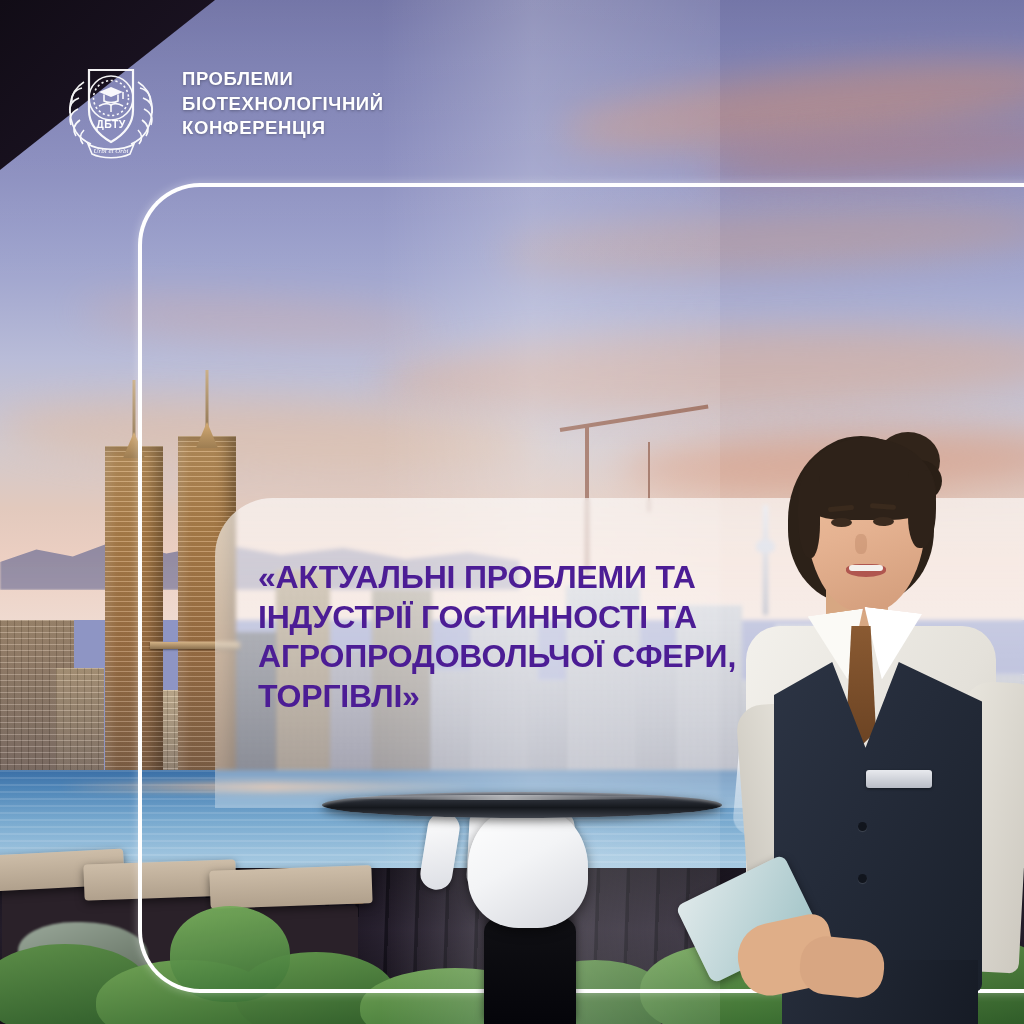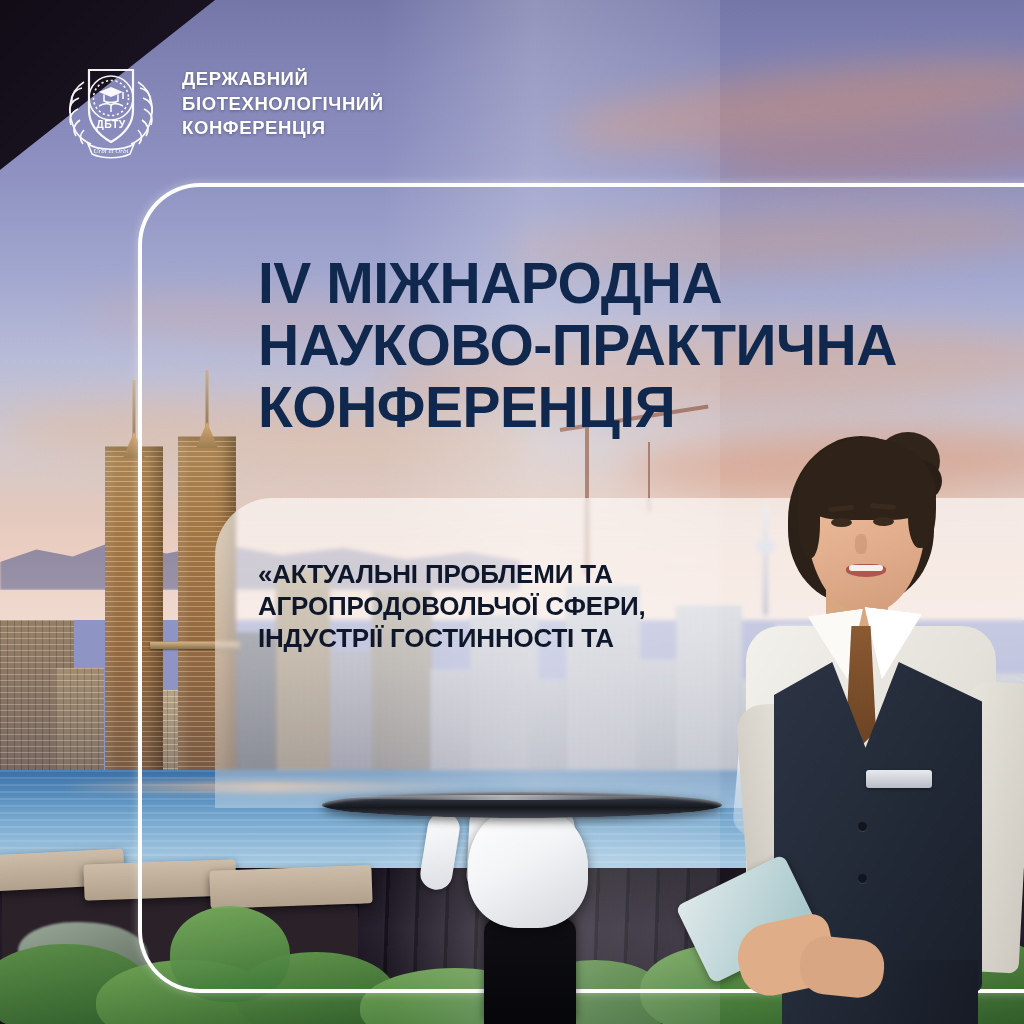--- a/index.html
+++ b/index.html
@@ -226,22 +226,22 @@
     font-weight:800;
     line-height:1.09;
     letter-spacing:-.5px;
     text-transform:uppercase;
   }
 
   
   .subtitle {
     position:absolute; left:258px; top:558px; width:500px;
     z-index:36;
-    color:#0f172a;
-    font-size:26px;
+    color:#4c1d95;
+    font-size:32px;
     font-weight:800;
     line-height:1.24;
     letter-spacing:-.2px;
     text-transform:uppercase;
   }
 
   
   .tray {
     position:absolute; left:322px; top:792px; width:400px; height:26px;
     z-index:30;
@@ -578,31 +578,27 @@
         <path d="M41 44 L53 39 L65 44 L53 49 Z" fill="#ffffff" stroke="none"></path>
         <path d="M46 46.5 V53 C49 55 57 55 60 53 V46.5"></path>
         <path d="M65 44 V51"></path>
 
         <path d="M30 96 C40 103 66 103 76 96 L72 106 C62 111 44 111 34 106 Z"></path>
       </g>
       <text x="53" y="80" text-anchor="middle" fill="#ffffff" font-family="Liberation Sans, sans-serif" font-size="10.5" font-weight="700" letter-spacing=".4">ДБТУ</text>
       <text x="53" y="105" text-anchor="middle" fill="#ffffff" font-family="Liberation Serif, serif" font-size="7" font-style="italic">Urbi et Orbi</text>
     </svg>
     <div class="brand-text">
-      <div>ДЕРЖАВНИЙ</div>
+      <div>ПРОБЛЕМИ</div>
       <div>БІОТЕХНОЛОГІЧНИЙ</div>
       <div>КОНФЕРЕНЦІЯ</div>
     </div>
   </div>
 
-  <div class="title">
-    <div>IV МІЖНАРОДНА</div>
-    <div>НАУКОВО-ПРАКТИЧНА</div>
-    <div>КОНФЕРЕНЦІЯ</div>
-  </div>
 
   <div class="subtitle">
     <div>«АКТУАЛЬНІ ПРОБЛЕМИ ТА</div>
+    <div>ІНДУСТРІЇ ГОСТИННОСТІ ТА</div>
     <div>АГРОПРОДОВОЛЬЧОЇ СФЕРИ,</div>
-    <div>ІНДУСТРІЇ ГОСТИННОСТІ ТА</div>
+    <div>ТОРГІВЛІ»</div>
   </div>
 
 </div>
 
 </body></html>

